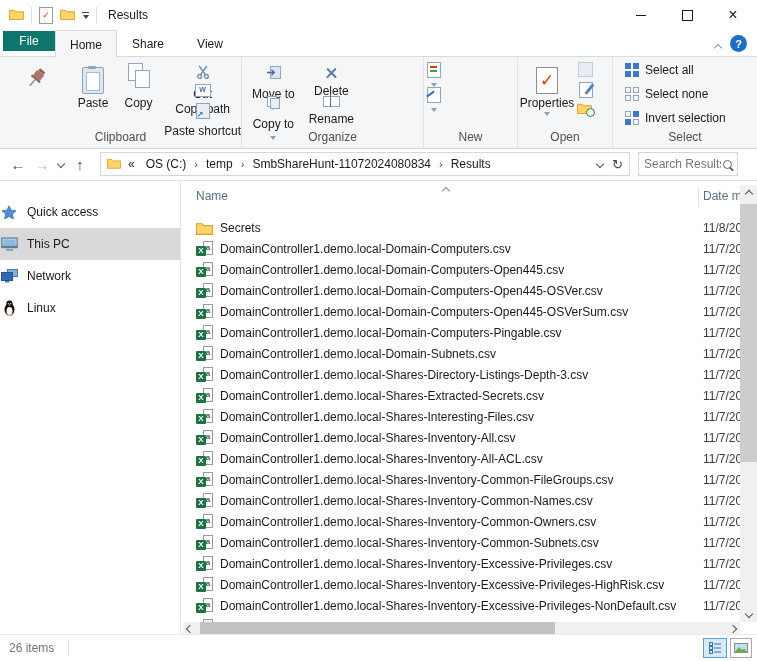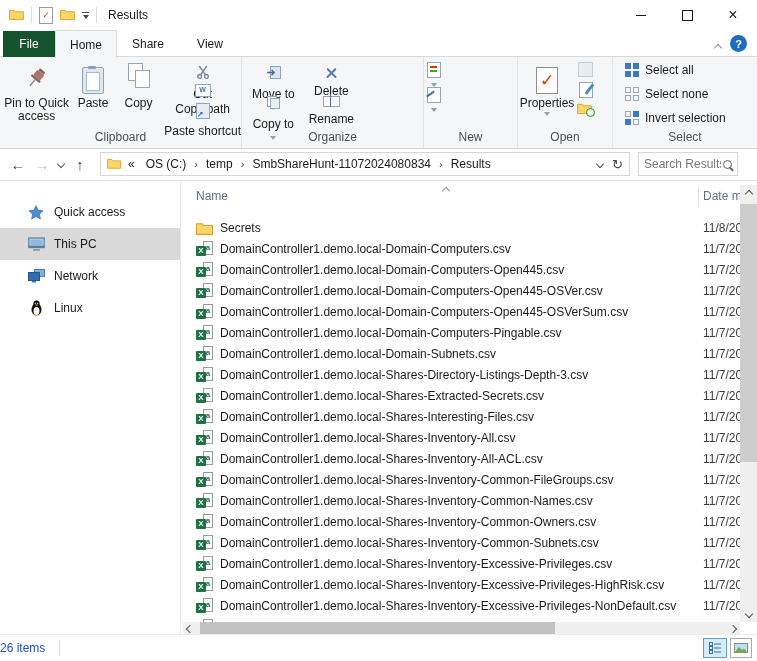--- a/index.html
+++ b/index.html
@@ -18,21 +18,21 @@
   .title-text{margin-left:11px;}
   .winbtns{position:absolute;right:1px;top:0;display:flex;}
   .winbtn{width:46px;height:30px;display:flex;align-items:center;justify-content:center;}
   .minbar{width:10px;height:1px;background:#1a1a1a;}
   .maxbox{width:9px;height:9px;border:1px solid #1a1a1a;}
   .closex{font-size:16px;line-height:1;}
 
   
   .tabbar{position:absolute;top:30px;left:0;right:0;height:27px;background:#fff;border-bottom:1px solid #d9dadb;box-sizing:border-box;}
   .tab{position:absolute;display:flex;align-items:center;justify-content:center;box-sizing:border-box;}
-  .tab-file{left:3px;top:1px;width:52px;height:26px;background:#14532d;color:#fff;}
+  .tab-file{left:3px;top:1px;width:52px;height:20px;background:#0f766e;color:#fff;}
   .tab-home{left:55px;top:0;width:62px;height:28px;background:#f5f6f7;border:1px solid #d9dadb;border-bottom:none;z-index:3;}
   .tab-share{left:117px;top:1px;width:62px;height:25px;}
   .tab-view{left:179px;top:1px;width:62px;height:25px;}
   .ribbon-collapse{position:absolute;right:36px;top:10px;}
   .help-btn{position:absolute;right:10px;top:5px;width:17px;height:17px;border-radius:50%;background:#1d6ec1;color:#fff;font-weight:bold;font-size:11px;display:flex;align-items:center;justify-content:center;}
 
   
   .ribbon{position:absolute;top:57px;left:0;right:0;height:91px;background:#f5f6f7;border-bottom:1px solid #d4d4d4;display:flex;z-index:2;}
   .rgroup{position:relative;height:100%;border-right:1px solid #e2e3e4;box-sizing:border-box;}
   .rgroup-label{position:absolute;bottom:4px;left:0;right:0;text-align:center;color:#4e4e4e;}
@@ -101,21 +101,21 @@
   .refresh{font-size:13px;color:#4a4a4a;}
   .searchbox{margin-left:8px;width:100px;height:24px;border:1px solid #d6d6d6;display:flex;align-items:center;box-sizing:border-box;padding:0 5px;background:#fff;flex:none;}
   .searchbox input{border:none;outline:none;width:100%;font-size:12px;font-family:inherit;color:#1a1a1a;background:transparent;padding:0;}
   .searchbox input::placeholder{color:#777;}
   .mag{position:relative;width:7px;height:7px;border:1.5px solid #666;border-radius:50%;flex:none;margin-left:2px;}
   .mag::after{content:"";position:absolute;width:5px;height:1.5px;background:#666;transform:rotate(45deg);left:5px;top:7px;}
 
   
   .main{position:absolute;top:181px;bottom:26px;left:0;right:0;display:flex;}
   .sidebar{width:181px;border-right:1px solid #e6e6e6;box-sizing:border-box;padding-top:15px;flex:none;}
-  .sideitem{height:32px;display:flex;align-items:center;gap:9px;padding-left:27px;}
+  .sideitem{height:32px;display:flex;align-items:center;gap:9px;}
   .sideitem.selected{background:#d9d9d9;}
   .sideitem .sicon{width:18px;display:flex;justify-content:center;flex:none;}
 
   .pane{position:relative;flex:1;}
   .col-name{position:absolute;left:15px;top:8px;color:#606f81;}
   .coldiv{position:absolute;left:517px;top:6px;width:1px;height:20px;background:#e2e2e2;}
   .col-date{position:absolute;left:522px;top:8px;color:#606f81;white-space:nowrap;}
   .sortcaret{position:absolute;top:2px;left:262px;}
   .rows{position:absolute;top:36px;left:0;right:17px;bottom:13px;overflow:hidden;}
   .frow{position:relative;height:21px;display:flex;align-items:center;padding-left:15px;}
@@ -138,21 +138,21 @@
   .vs-up{top:0;}
   .vs-down{bottom:0;}
   .vs-thumb{position:absolute;top:19px;left:0;width:17px;height:258px;background:#cdcdcd;}
   .hscroll{position:absolute;left:2px;right:17px;bottom:0;height:13px;background:#f0f0f0;}
   .hs-l{position:absolute;left:4px;top:4px;}
   .hs-r{position:absolute;right:4px;top:4px;}
   .hs-thumb{position:absolute;left:17px;top:0;width:355px;height:13px;background:#c2c2c2;}
 
   
   .statusbar{position:absolute;bottom:0;left:0;right:0;height:26px;border-top:1px solid #ececec;display:flex;align-items:center;background:#fff;}
-  .count{color:#1d4ed8;}
+  .count{padding-left:9px;color:#737373;}
   .st-div{width:1px;height:14px;background:#dcdcdc;margin-left:14px;}
   .viewbtns{position:absolute;right:5px;top:3px;display:flex;gap:3px;}
   .vb-details{width:24px;height:20px;background:#d6ebf9;border:1px solid #5f9fd4;box-sizing:border-box;display:flex;align-items:center;justify-content:center;}
   .vb-icons{width:22px;height:20px;background:#fff;border:1px solid #ababab;box-sizing:border-box;display:flex;align-items:center;justify-content:center;}
 </style>
 </head>
 <body>
 
 <div class="window">
 
@@ -206,21 +206,20 @@
         <span class="bicon">
           <svg width="24" height="26" viewBox="0 0 24 26">
               <g transform="rotate(40 12 11)">
                 <rect x="8" y="1.5" width="7" height="2.6" rx="1" fill="#8f6157"></rect>
                 <rect x="7" y="4.1" width="9" height="7" rx="1.4" fill="#a8766a"></rect>
                 <rect x="5.8" y="11.1" width="11.4" height="2.4" rx="1" fill="#8f6157"></rect>
                 <rect x="10.8" y="13.5" width="1.5" height="8" fill="#8a8a8a"></rect>
               </g>
             </svg>
         </span>
-        <span>Pin to Quick access</span>
       </div>
       <div class="bigbtn b-paste">
         <span class="bicon">
             <span class="paste-ico"></span>
           </span>
         <span>Paste</span>
       </div>
       <div class="bigbtn b-copy">
         <span class="bicon copy-ico">
             <span class="pg back"></span>

